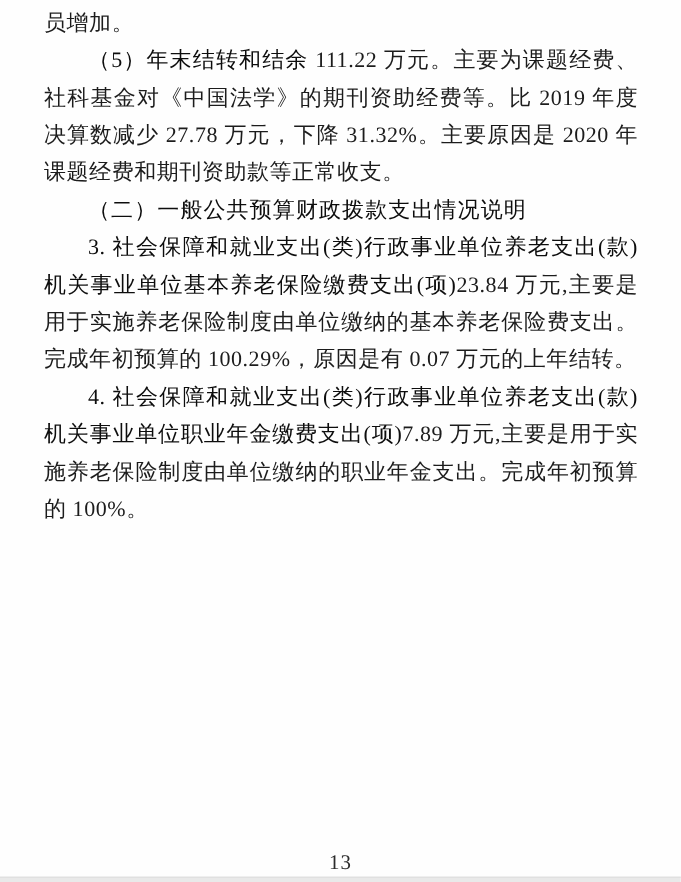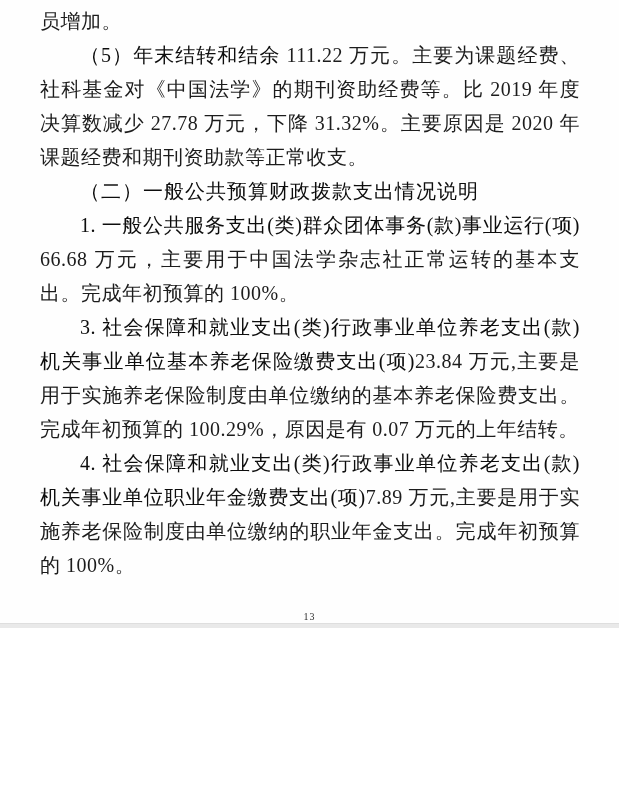--- a/index.html
+++ b/index.html
@@ -3,21 +3,21 @@
 <meta charset="utf-8">
 <style>
   html, body {
     margin: 0;
     padding: 0;
     background: #ffffff;
   }
   .page {
     position: relative;
     width: 619px;
-    height: 628px;
+    height: 802px;
     background: #fefefe;
     overflow: hidden;
     font-family: "Liberation Serif", "DejaVu Serif", serif;
   }
   .content {
     padding: 4px 39px 0 40px;
   }
   p.para {
     margin: 0;
     font-size: 20px;
@@ -40,21 +40,21 @@
   }
   p.heading .lead {
     letter-spacing: 1px;
   }
   .page-number {
     position: absolute;
     left: 0;
     right: 0;
     bottom: 6px;
     text-align: center;
-    font-size: 10px;
+    font-size: 19px;
     color: #2b2b2b;
     letter-spacing: 1px;
   }
   .page-edge {
     position: absolute;
     left: 0;
     right: 0;
     bottom: 0;
     height: 4px;
     background: #e9e9e9;
@@ -67,21 +67,20 @@
 <div class="page">
   <div class="content">
 
     <p class="para no-indent"><span class="body-text">员增加。</span></p>
 
     <p class="para"><span class="lead">（5）年末结转和结余 </span><span class="body-text">111.22 万元。主要为课题经费、社科基金对《中国法学》的期刊资助经费等。比 2019 年度决算数减少 27.78 万元，下降 31.32%。主要原因是 2020 年课题经费和期刊资助款等正常收支。</span></p>
 
     <p class="para heading"><span class="lead">（二）一般公共预算财政拨款支出情况说明</span></p>
 
 
-    <p class="para"><span class="lead">1. 一般公共服务支出(类)群众团体事务(款)事业运行(项)</span><span class="body-text">66.68 万元，主要用于中国法学杂志社正常运转的基本支出。完成年初预算的 100%。</span></p>
 
 
     <p class="para"><span class="lead">3. 社会保障和就业支出(类)行政事业单位养老支出(款)机关事业单位基本养老保险缴费支出(项)</span><span class="body-text">23.84 万元,主要是用于实施养老保险制度由单位缴纳的基本养老保险费支出。完成年初预算的 100.29%，原因是有 0.07 万元的上年结转。</span></p>
 
     <p class="para"><span class="lead">4. 社会保障和就业支出(类)行政事业单位养老支出(款)机关事业单位职业年金缴费支出(项)</span><span class="body-text">7.89 万元,主要是用于实施养老保险制度由单位缴纳的职业年金支出。完成年初预算的 100%。</span></p>
 
   </div>
 
   <div class="page-number">13</div>
 

